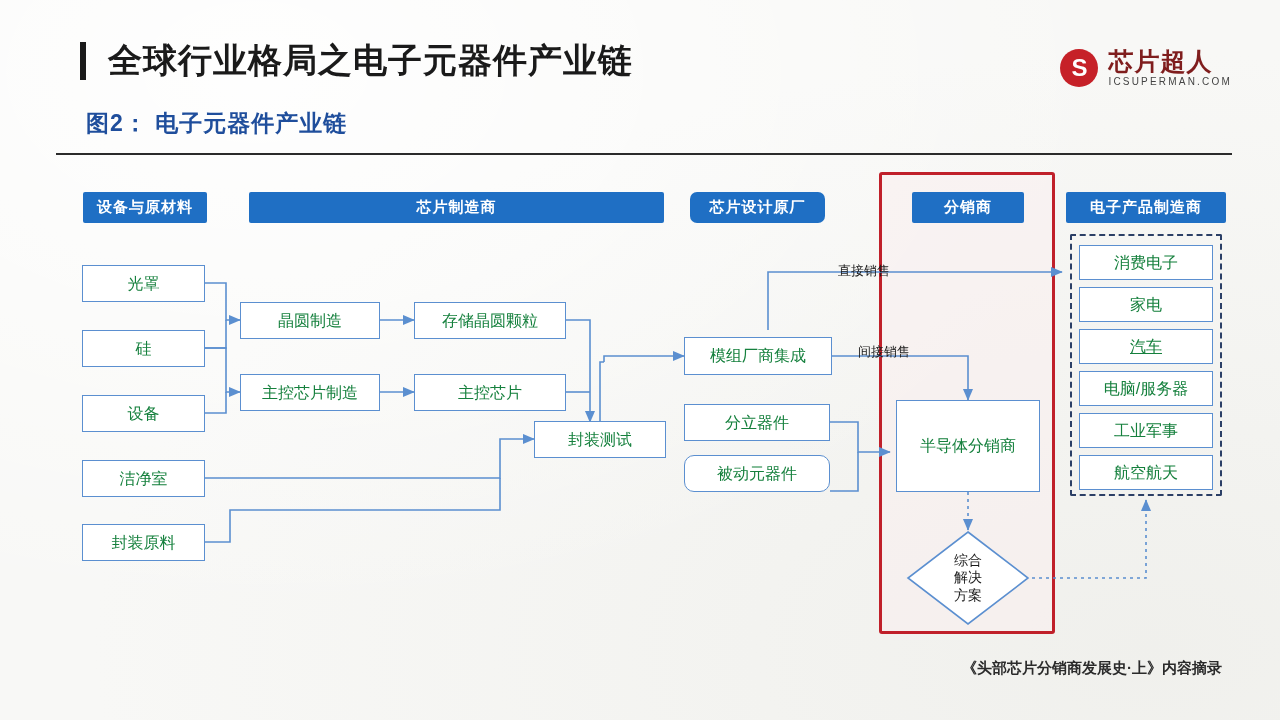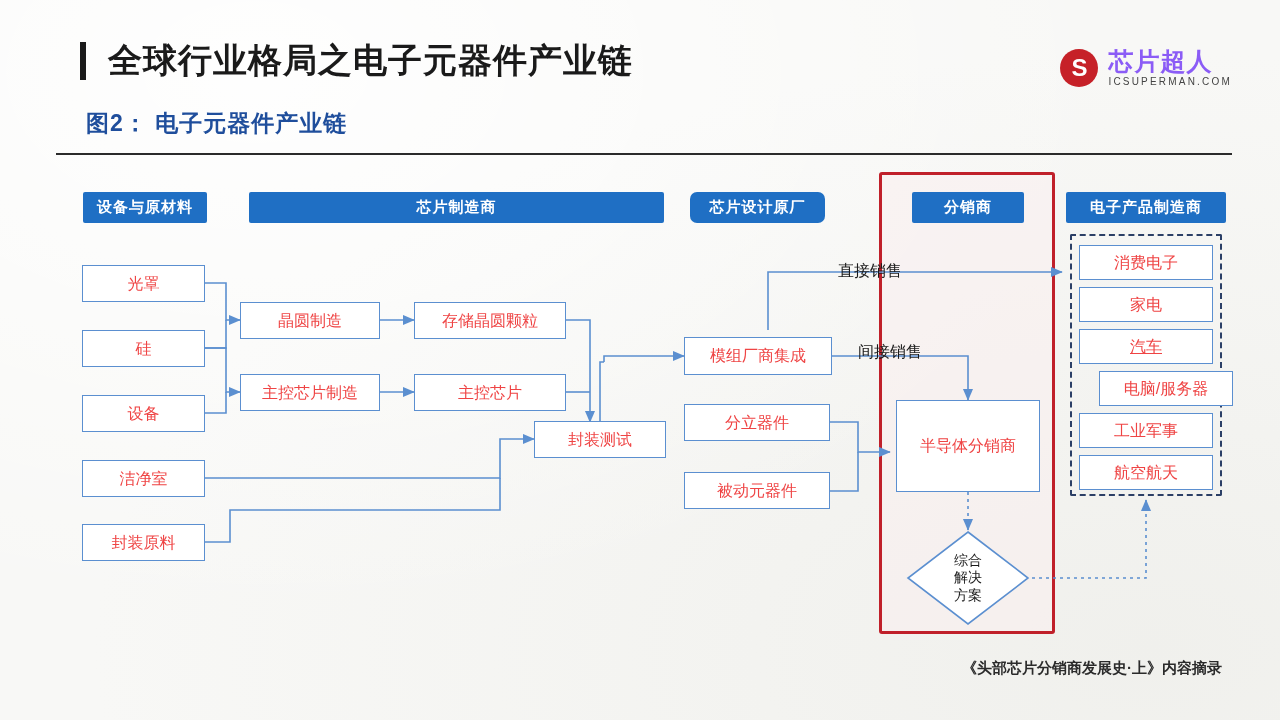--- a/index.html
+++ b/index.html
@@ -74,21 +74,21 @@
     margin-right: 10px;
   }
   .logo-text-wrap {
     display: flex;
     flex-direction: column;
     justify-content: center;
   }
   .logo-cn {
     font-size: 25px;
     font-weight: bold;
-    color: #8b5cf6;
+    color: #7f1d1d;
     line-height: 1.05;
     letter-spacing: 1px;
   }
   .logo-en {
     font-size: 10px;
     color: #444;
     letter-spacing: 2.2px;
     margin-top: 2px;
   }
 
@@ -137,21 +137,21 @@
   }
 
   .node {
     position: absolute;
     box-sizing: border-box;
     display: flex;
     align-items: center;
     justify-content: center;
     text-align: center;
     font-size: 16px;
-    color: #ef4444;
+    color: #15803d;
     background: #ffffff;
     border: 1.5px solid #5b8fd0;
     line-height: 1.25;
   }
   .header-band {
     position: absolute;
     box-sizing: border-box;
     display: flex;
     align-items: center;
     justify-content: center;
@@ -197,21 +197,21 @@
     display: flex;
     flex-direction: column;
     align-items: center;
     justify-content: center;
     font-size: 14px;
     color: #1a1a1a;
     line-height: 1.22;
   }
   .edge-label {
     position: absolute;
-    font-size: 16px;
+    font-size: 13px;
     color: #1a1a1a;
     white-space: nowrap;
   }
 </style>
 </head>
 <body>
 
 <div id="stage">
 
   <div class="title-bar">
@@ -294,39 +294,39 @@
     <div class="node" style="left:82px; top:524px; width:123px; height:37px;">封装原料</div>
 
     <div class="node" style="left:240px; top:302px; width:140px; height:37px;">晶圆制造</div>
     <div class="node" style="left:414px; top:302px; width:152px; height:37px;">存储晶圆颗粒</div>
     <div class="node" style="left:240px; top:374px; width:140px; height:37px;">主控芯片制造</div>
     <div class="node" style="left:414px; top:374px; width:152px; height:37px;">主控芯片</div>
     <div class="node" style="left:534px; top:421px; width:132px; height:37px;">封装测试</div>
 
     <div class="node" style="left:684px; top:337px; width:148px; height:38px;">模组厂商集成</div>
     <div class="node" style="left:684px; top:404px; width:146px; height:37px;">分立器件</div>
-    <div class="node" style="left:684px; top:472px; width:146px; height:37px;">被动元器件</div>
+    <div class="node" style="left:684px; top:455px; width:146px; height:37px;border-radius:10px;">被动元器件</div>
 
     <div class="node big" style="left:896px; top:400px; width:144px; height:92px;">半导体分销商</div>
 
     <div class="diamond-wrap" style="left:906px; top:530px;">
       <svg width="124" height="96" viewBox="0 0 124 96">
         <polygon points="62,2 122,48 62,94 2,48" fill="#ffffff" stroke="#5b8fd0" stroke-width="1.6"></polygon>
       </svg>
       <div class="diamond-label">
         <div>综合</div>
         <div>解决</div>
         <div>方案</div>
       </div>
     </div>
 
     <div class="node" style="left:1079px; top:245px; width:134px; height:35px;">消费电子</div>
     <div class="node" style="left:1079px; top:287px; width:134px; height:35px;">家电</div>
     <div class="node" style="left:1079px; top:329px; width:134px; height:35px;text-decoration:underline;">汽车</div>
-    <div class="node" style="left:1079px; top:371px; width:134px; height:35px;margin-left:20px;">电脑/服务器</div>
+    <div class="node" style="left:1079px; top:371px; width:134px; height:35px;">电脑/服务器</div>
     <div class="node" style="left:1079px; top:413px; width:134px; height:35px;">工业军事</div>
     <div class="node" style="left:1079px; top:455px; width:134px; height:35px;">航空航天</div>
 
     <div class="edge-label" style="left:838px; top:271px; transform:translateY(-50%);">直接销售</div>
     <div class="edge-label" style="left:858px; top:352px; transform:translateY(-50%);">间接销售</div>
 
   </div>
 
   <div class="footer-note">《头部芯片分销商发展史·上》内容摘录</div>
 </div>

